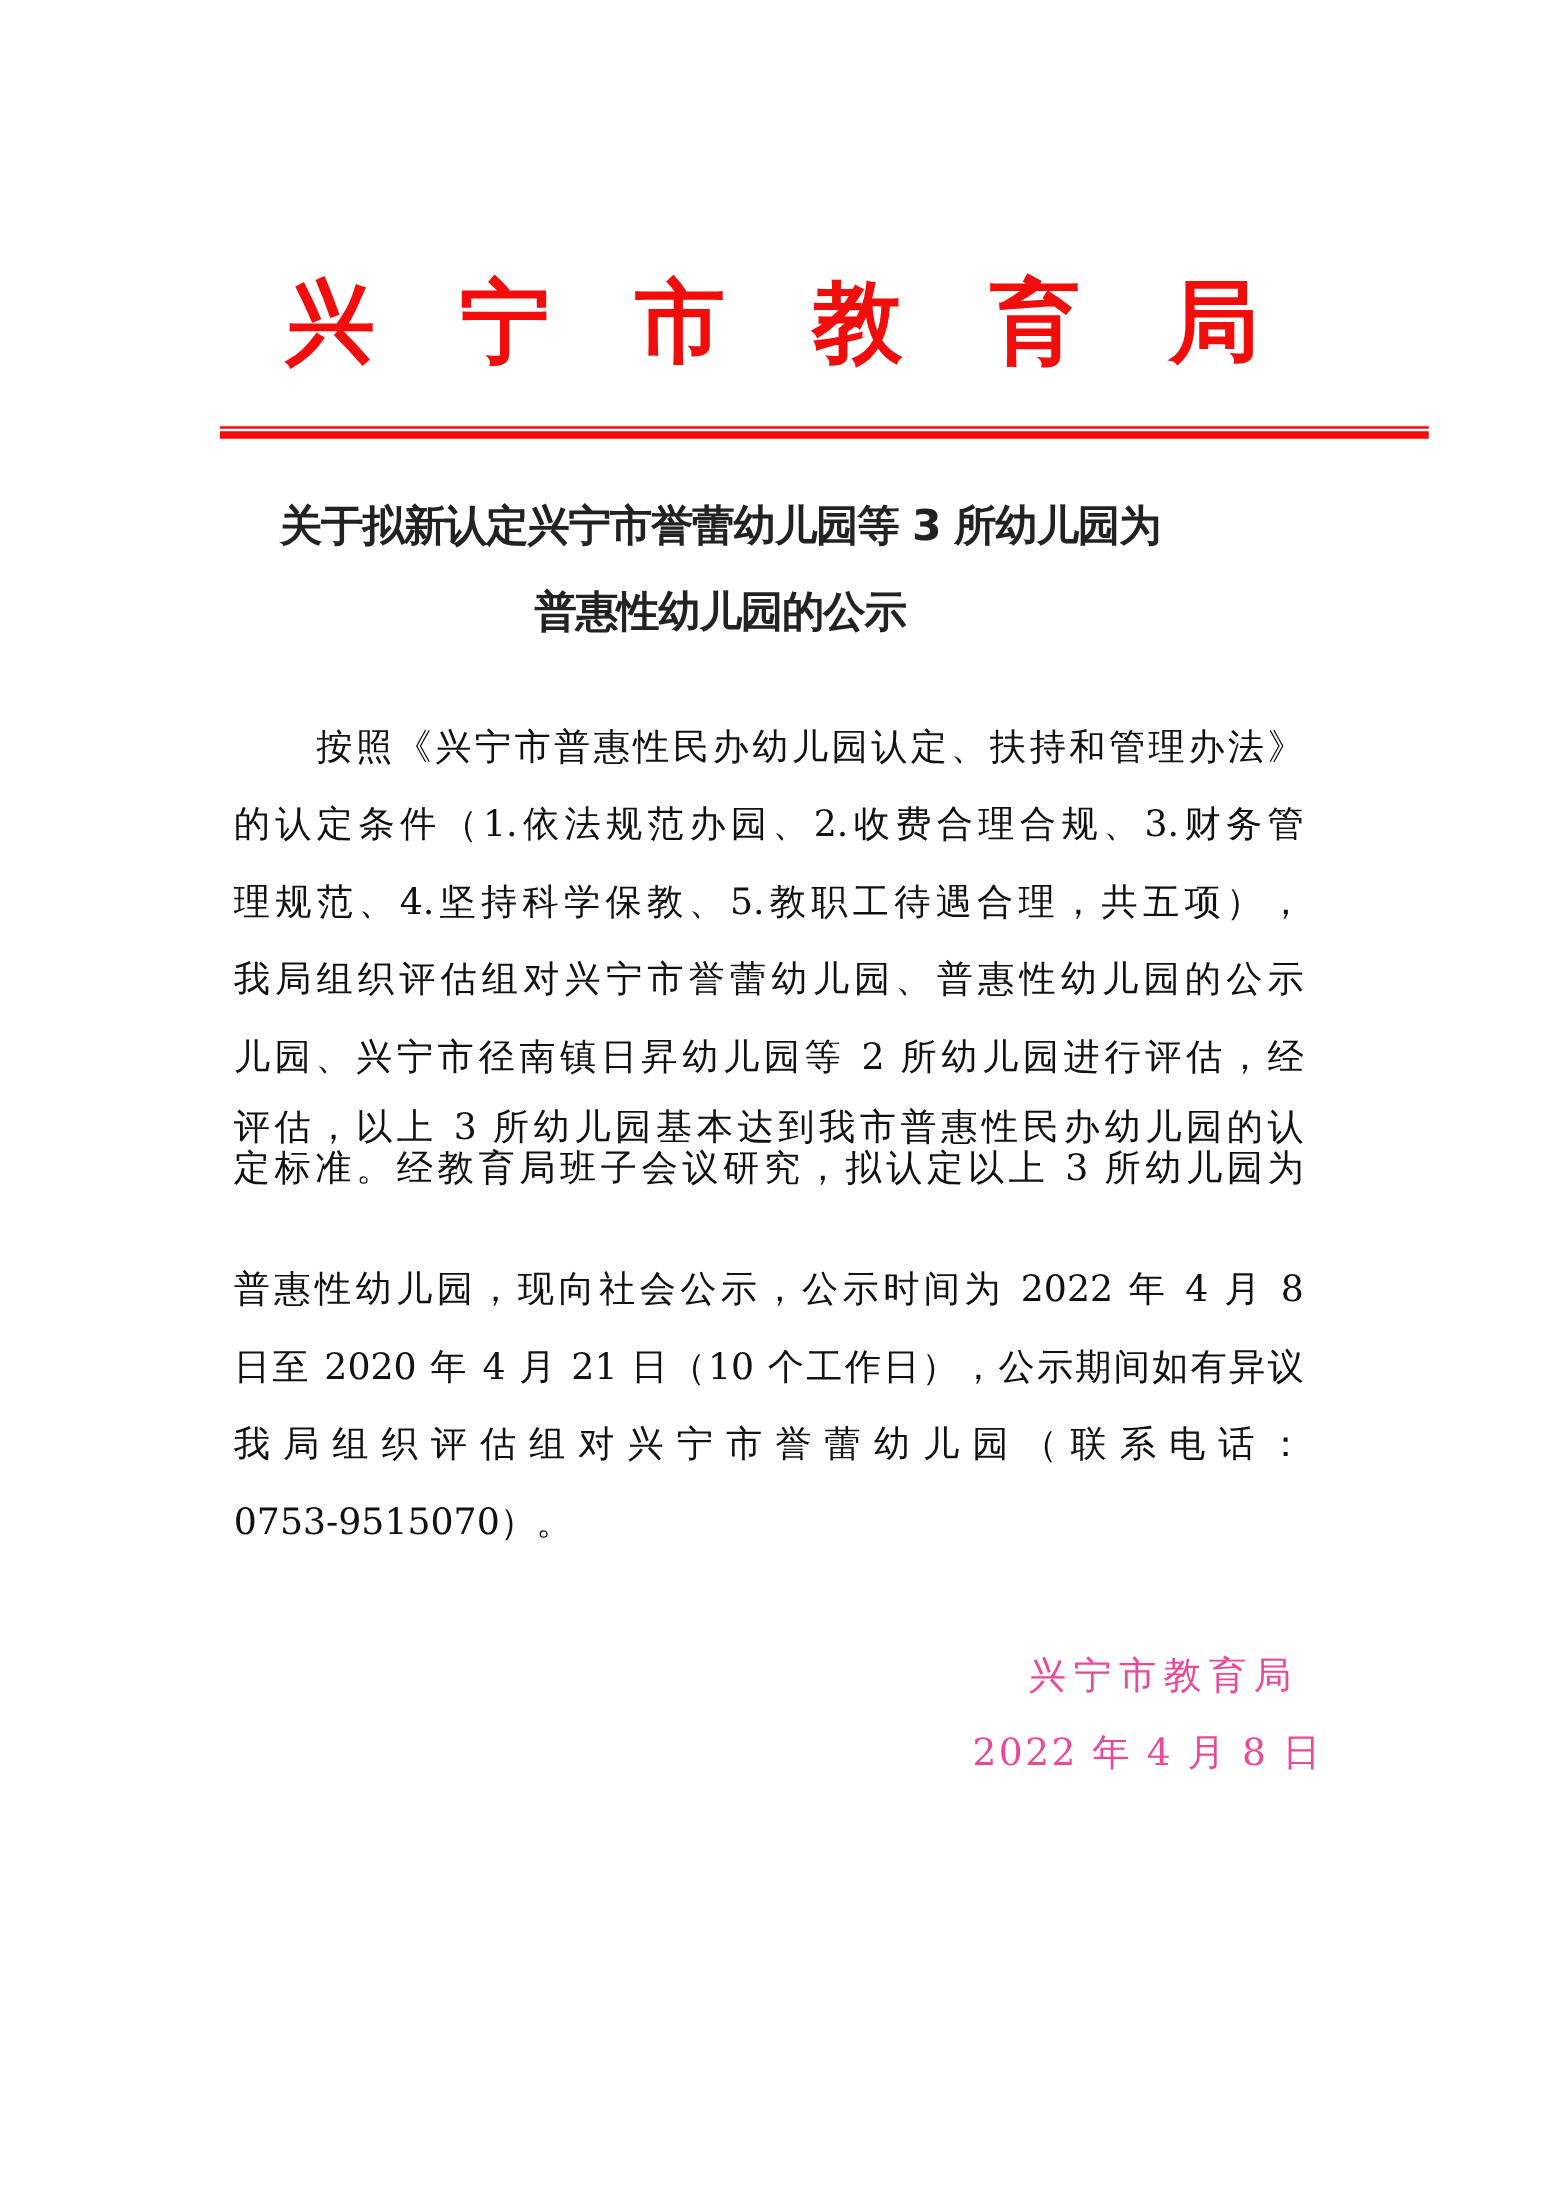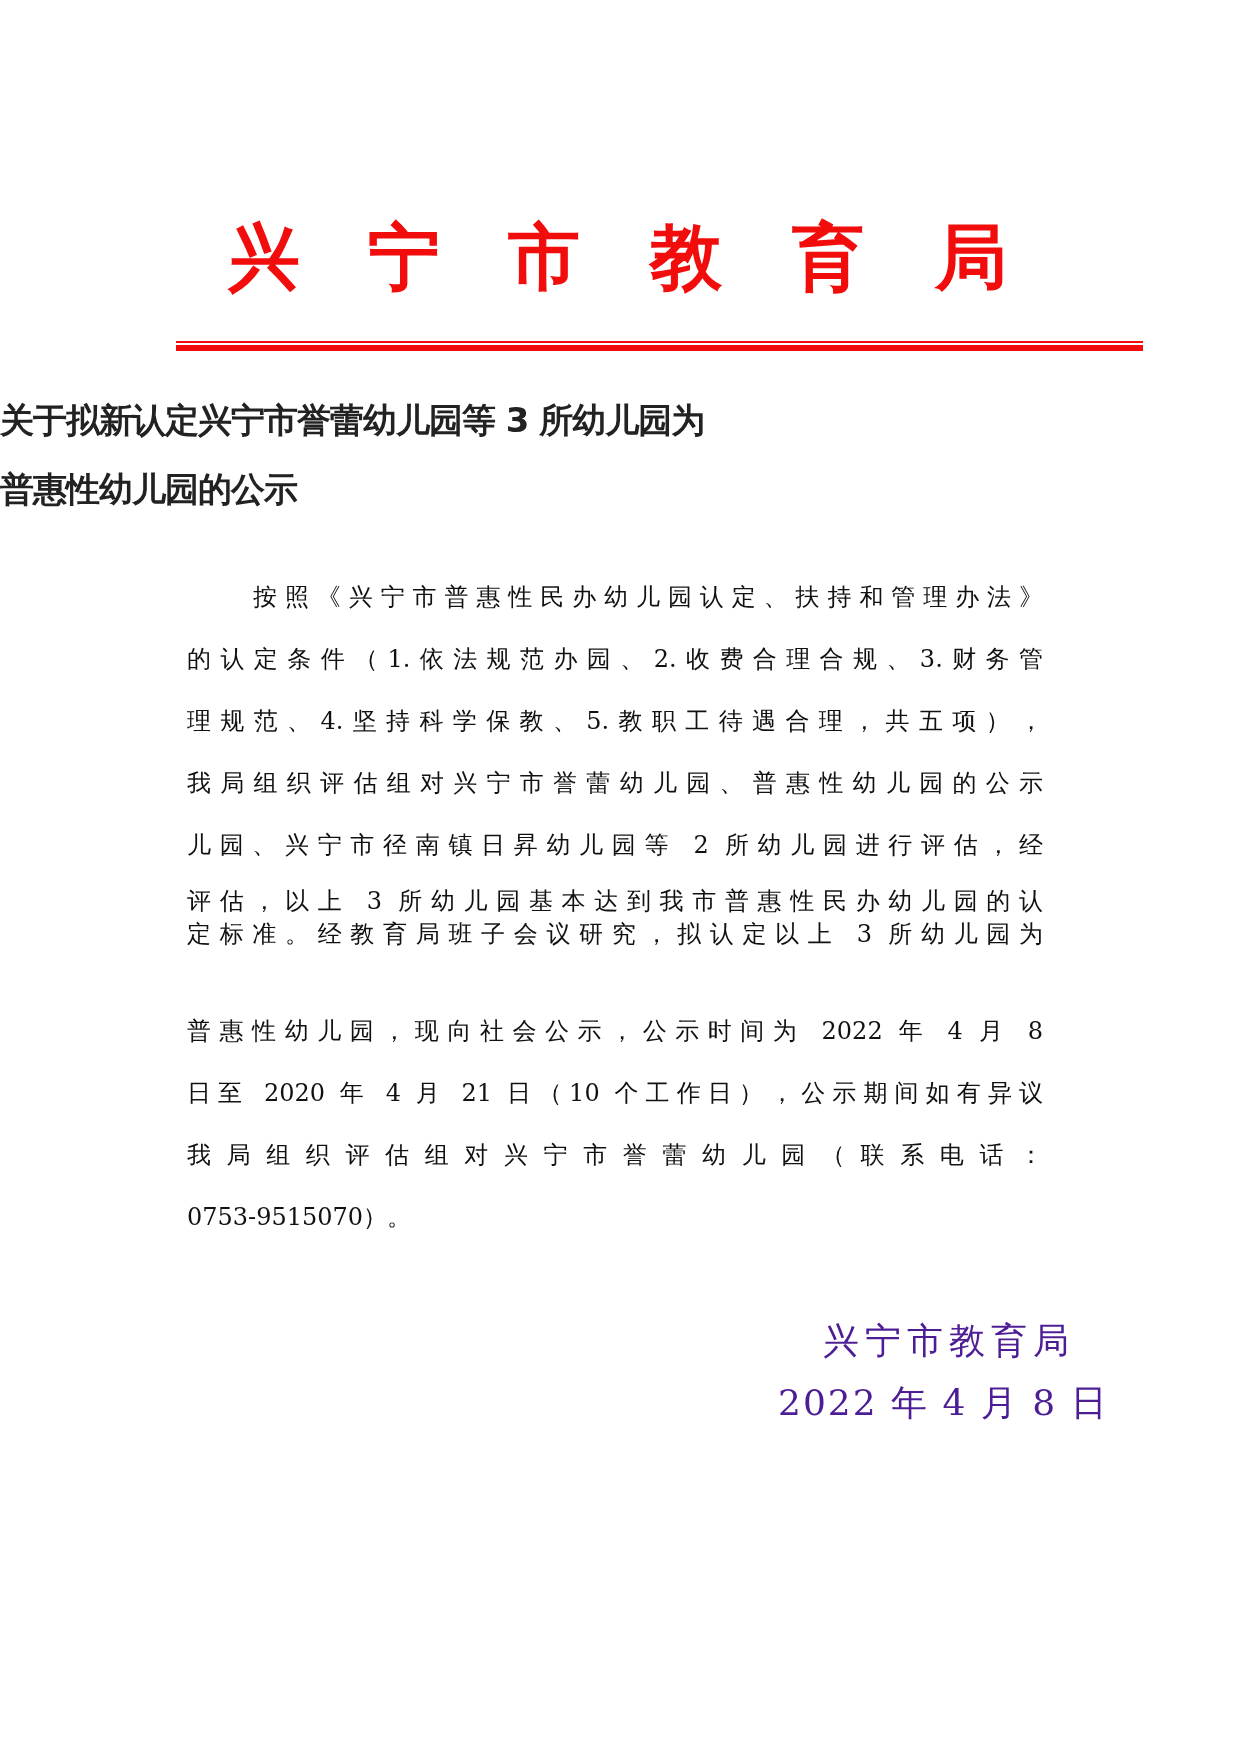--- a/index.html
+++ b/index.html
@@ -1,24 +1,24 @@
 <!DOCTYPE html>
 <html><head>
 <meta charset="utf-8">
 <style>
   html, body { margin:0; padding:0; background:#ffffff; }
   body { width:1240px; height:1754px; position:relative; overflow:hidden; font-family:"DejaVu Serif","Liberation Serif",serif; color:#111; }
   .masthead { position:absolute; top:212px; left:0; width:1240px; height:90px; }
   .masthead span { position:absolute; top:0; font-family:"DejaVu Serif","Liberation Serif",serif; font-weight:bold; font-size:72px; line-height:90px; color:#f20d0d; }
   .rule-thin { position:absolute; left:176px; width:967px; top:341px; height:2px; background:#f20d0d; }
   .rule-thick { position:absolute; left:176px; width:967px; top:345px; height:6px; background:#f20d0d; }
-  .title { position:absolute; left:0; width:1072px; text-align:left; font-family:"DejaVu Sans","Liberation Sans",sans-serif; font-weight:bold; font-size:34px; color:#222; letter-spacing:-1px; }
-  .body-line { position:absolute; left:187px; width:856px; font-size:24px; line-height:40px; height:40px; white-space:nowrap; text-align:justify; text-align-last:justify; color:#111; }
+  .title { position:absolute; left:0; width:1072px; text-align:center; font-family:"DejaVu Sans","Liberation Sans",sans-serif; font-weight:bold; font-size:34px; color:#222; letter-spacing:-1px;padding-left:40px; }
+  .body-line { position:absolute; left:187px; width:856px; font-size:29px; line-height:40px; height:40px; white-space:nowrap; text-align:justify; text-align-last:justify; color:#111; }
   .body-line.last { text-align-last:left; }
-  .sig { position:absolute; font-size:36px; line-height:40px; white-space:nowrap; letter-spacing:6px; color:#4c1d95; }
+  .sig { position:absolute; font-size:30px; line-height:40px; white-space:nowrap; letter-spacing:6px; color:#ec4899; }
 </style>
 </head>
 <body>
 
 <div class="masthead">
   <span style="left:228px">兴</span>
   <span style="left:368px">宁</span>
   <span style="left:508px">市</span>
   <span style="left:650px">教</span>
   <span style="left:792px">育</span>

